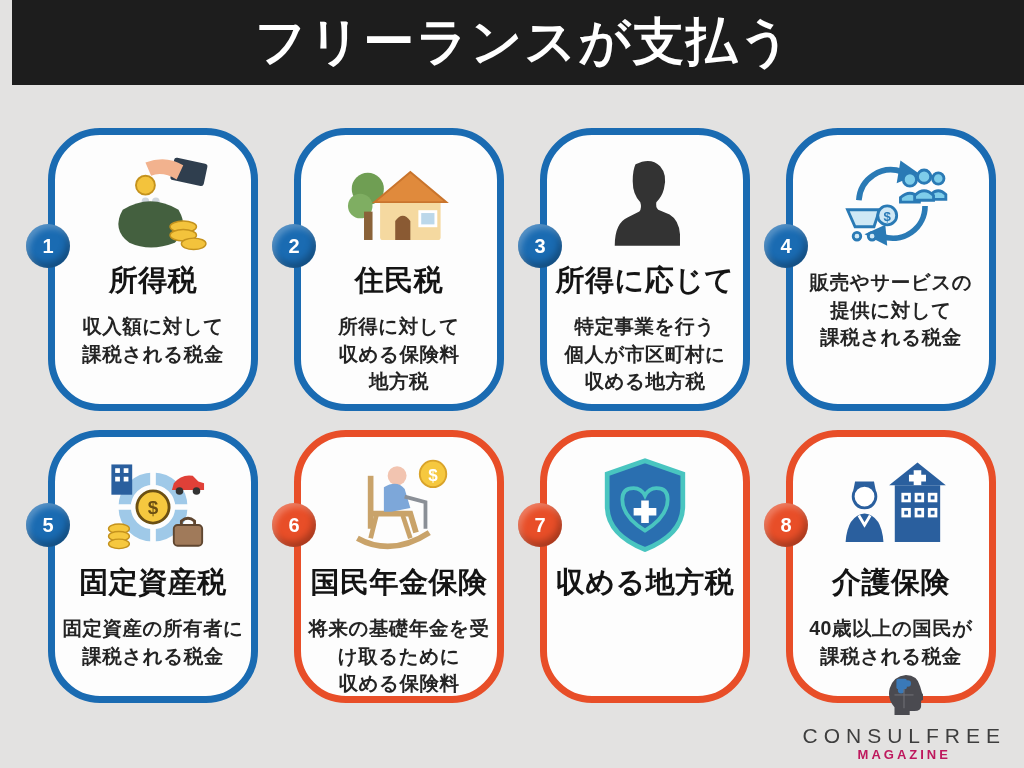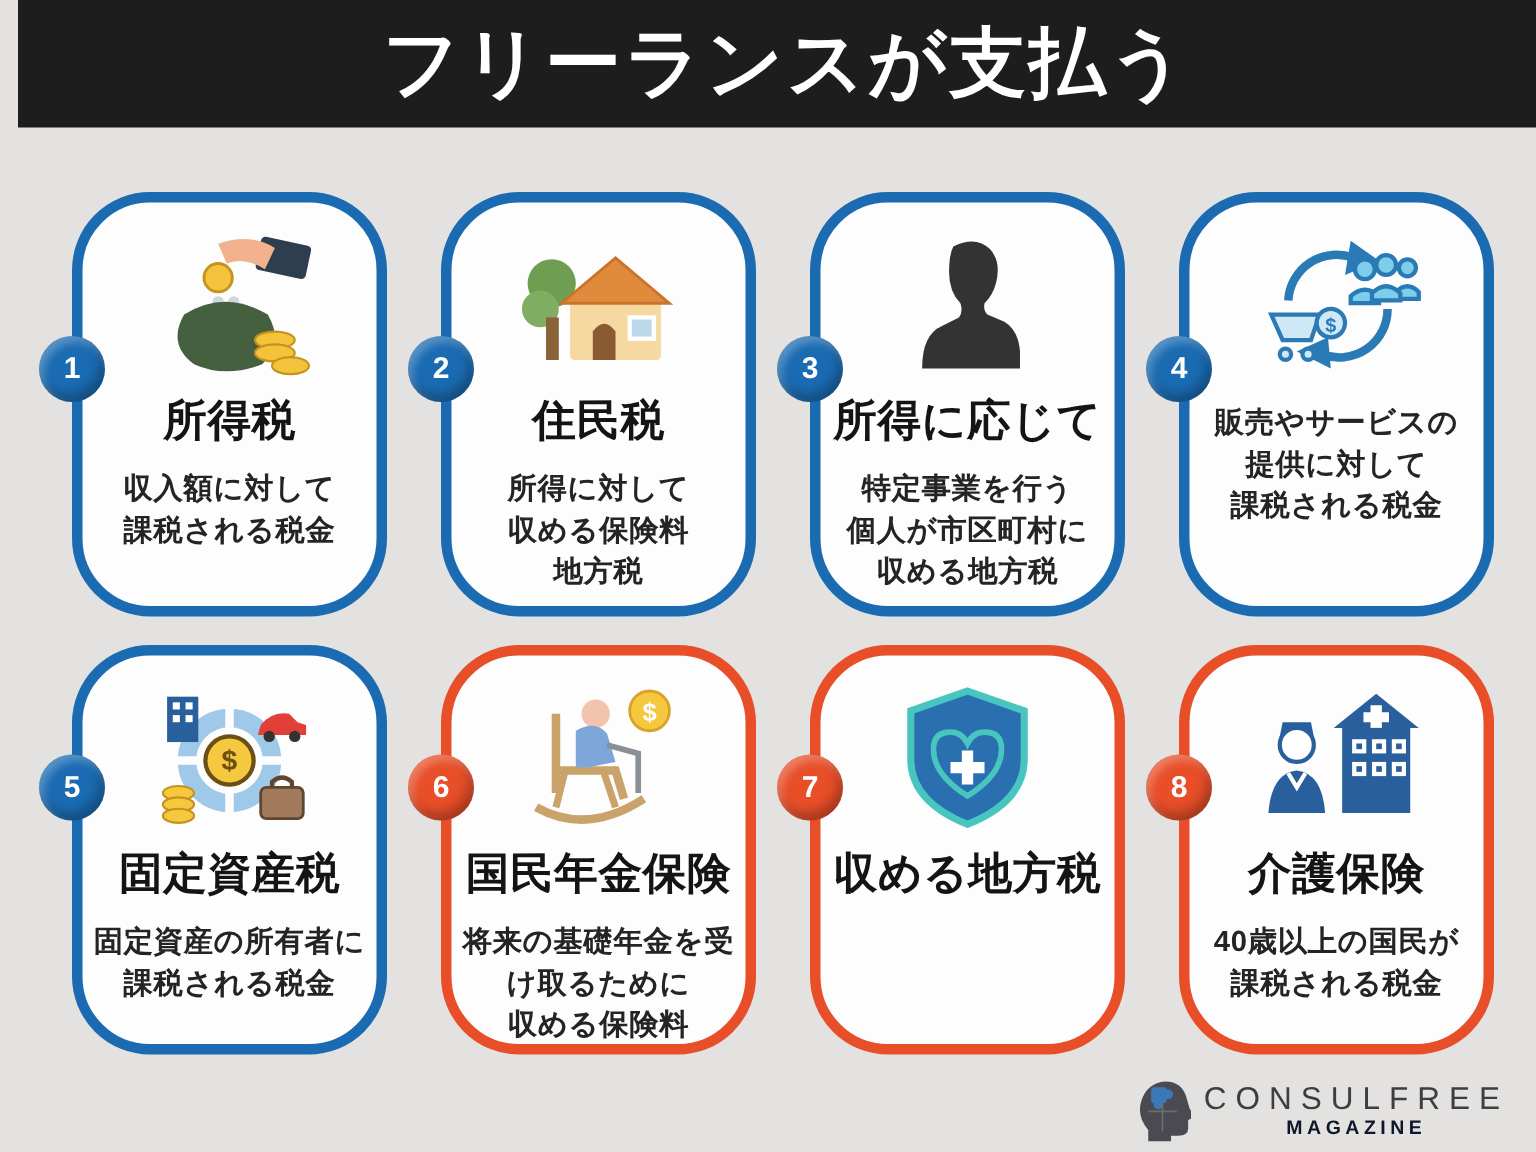--- a/index.html
+++ b/index.html
@@ -36,25 +36,25 @@
   .row1 .badge{top:89px}
   .row2 .badge{top:66px}
   .card-icon{height:104px;margin-top:18px;display:flex;align-items:center;justify-content:center;}
   .card-title{font-size:29px;font-weight:700;color:#141414;margin-top:4px;letter-spacing:0.5px;}
   .card-desc{
     font-size:19.5px;font-weight:700;color:#242424;line-height:1.42;
     margin-top:12px;white-space:pre-line;letter-spacing:0.5px;
   }
   
   .footer{
-    position:absolute;right:18px;bottom:6px;display:flex;align-items:center;gap:8px;
+    position:absolute;right:18px;bottom:6px;display:flex;align-items:center;gap:8px;flex-direction:column;
   }
   .brand-text{display:flex;flex-direction:column;align-items:center;}
   .brand-name{color:#3e3e3e;font-size:21px;font-weight:400;letter-spacing:6px;}
-  .brand-sub{color:#0f172a;font-size:13px;font-weight:700;letter-spacing:3px;margin-top:-1px;}
+  .brand-sub{color:#be185d;font-size:13px;font-weight:700;letter-spacing:3px;margin-top:-1px;}
   svg{display:block}
 </style>
 </head>
 <body>
 
 <div class="header" style="--accent: #1a6bb2;">
   <span class="header-title">フリーランスが支払う</span>
 </div>
 
 <div class="card row1 c1" style="--accent: #1a6bb2;">

